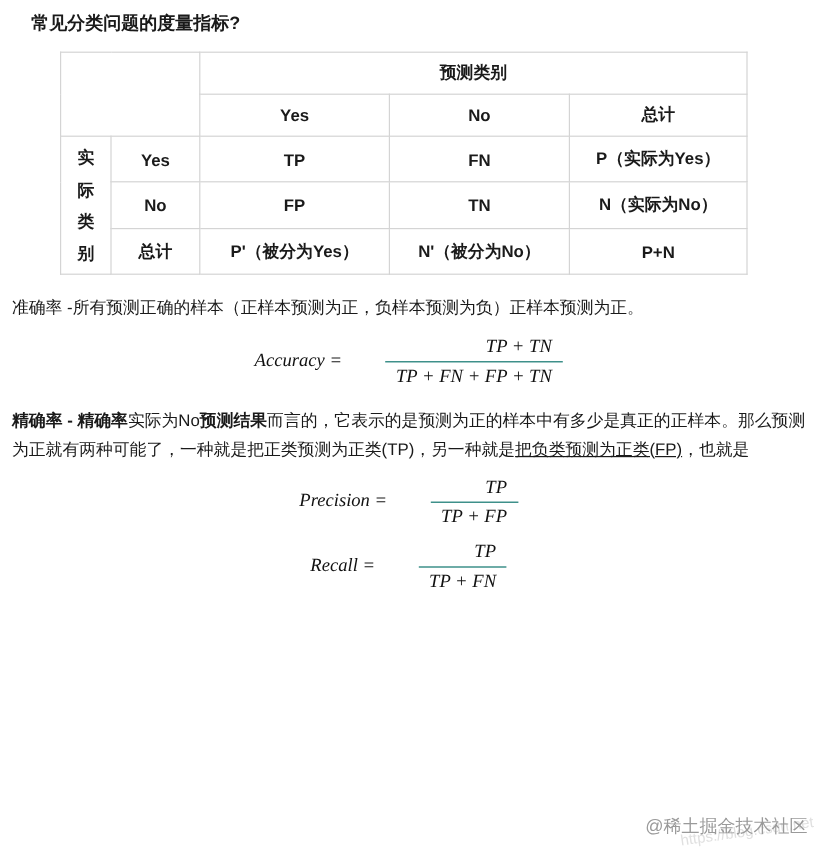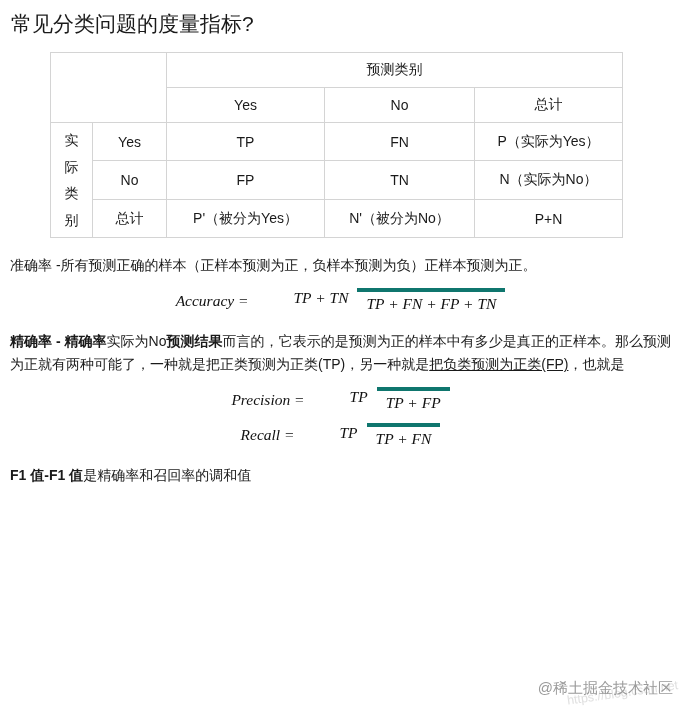--- a/index.html
+++ b/index.html
@@ -8,36 +8,36 @@
     width: 681px; height: 712px;
     background: #ffffff;
     font-family: "Liberation Sans", "DejaVu Sans", sans-serif;
     color: #1a1a1a;
     position: relative;
     overflow: hidden;
   }
   .content { padding: 6px 10px 0 10px; }
 
   .title {
-    font-size: 21px;
-    font-weight: normal;
-    margin: 4px 0 14px 1px;
+    font-size: 15px;
+    font-weight: bold;
+    margin: 4px 0 14px 16px;
   }
 
   table.cm {
     border-collapse: collapse;
     margin-left: 40px;
     table-layout: fixed;
   }
   table.cm td {
     border: 1px solid #d4d4d4;
     text-align: center;
     vertical-align: middle;
     font-size: 14px;
-    font-weight: normal;
+    font-weight: bold;
     padding: 8px 4px;
     color: #1a1a1a;
   }
   table.cm td.hdr { padding: 8px 4px; }
   table.cm td.vlabel {
     padding: 4px 11px;
     word-break: break-all;
     line-height: 1.9;
     text-align: center;
   }
@@ -54,23 +54,23 @@
     justify-content: center;
     align-items: center;
     font-family: "Liberation Serif", "DejaVu Serif", serif;
     font-style: italic;
     font-size: 15.5px;
     color: #111111;
     margin: 10px 0;
     gap: 27px;
   }
   .formula .lhs { margin-right: 9px; white-space: nowrap; }
-  .frac { display: inline-flex; flex-direction: row; text-align: left; }
+  .frac { display: inline-flex; flex-direction: column; text-align: right; }
   .frac .num { padding: 0 9px 2px 9px; line-height: 1.25; }
-  .frac .den { padding: 2px 9px 0 9px; line-height: 1.25; border-top: 4px solid #0f766e; font-family: Liberation Serif, serif; }
+  .frac .den { padding: 2px 9px 0 9px; line-height: 1.25; border-top: 1px solid #0f766e; font-family: Liberation Serif, serif; }
 
   .wm-url {
     position: absolute;
     right: 2px; bottom: 20px;
     color: #e0e0e0;
     font-size: 12.5px;
     transform: rotate(-8deg);
     transform-origin: right bottom;
     white-space: nowrap;
     z-index: 1;
@@ -152,19 +152,18 @@
 
 
   <div class="formula">
     <span class="lhs">Recall =</span>
     <span class="frac">
       <span class="num">TP</span>
       <span class="den">TP + FN</span>
     </span>
   </div>
 
-  <p class="para"><span style="font-weight: bold;">F1 值-F1 值</span><span>是精确率和召回率的调和值</span></p>
 
 
 </div>
 
 <div class="wm-url">https://blog.csdn.net</div>
 <div class="wm">@稀土掘金技术社区</div>
 
 </body></html>

